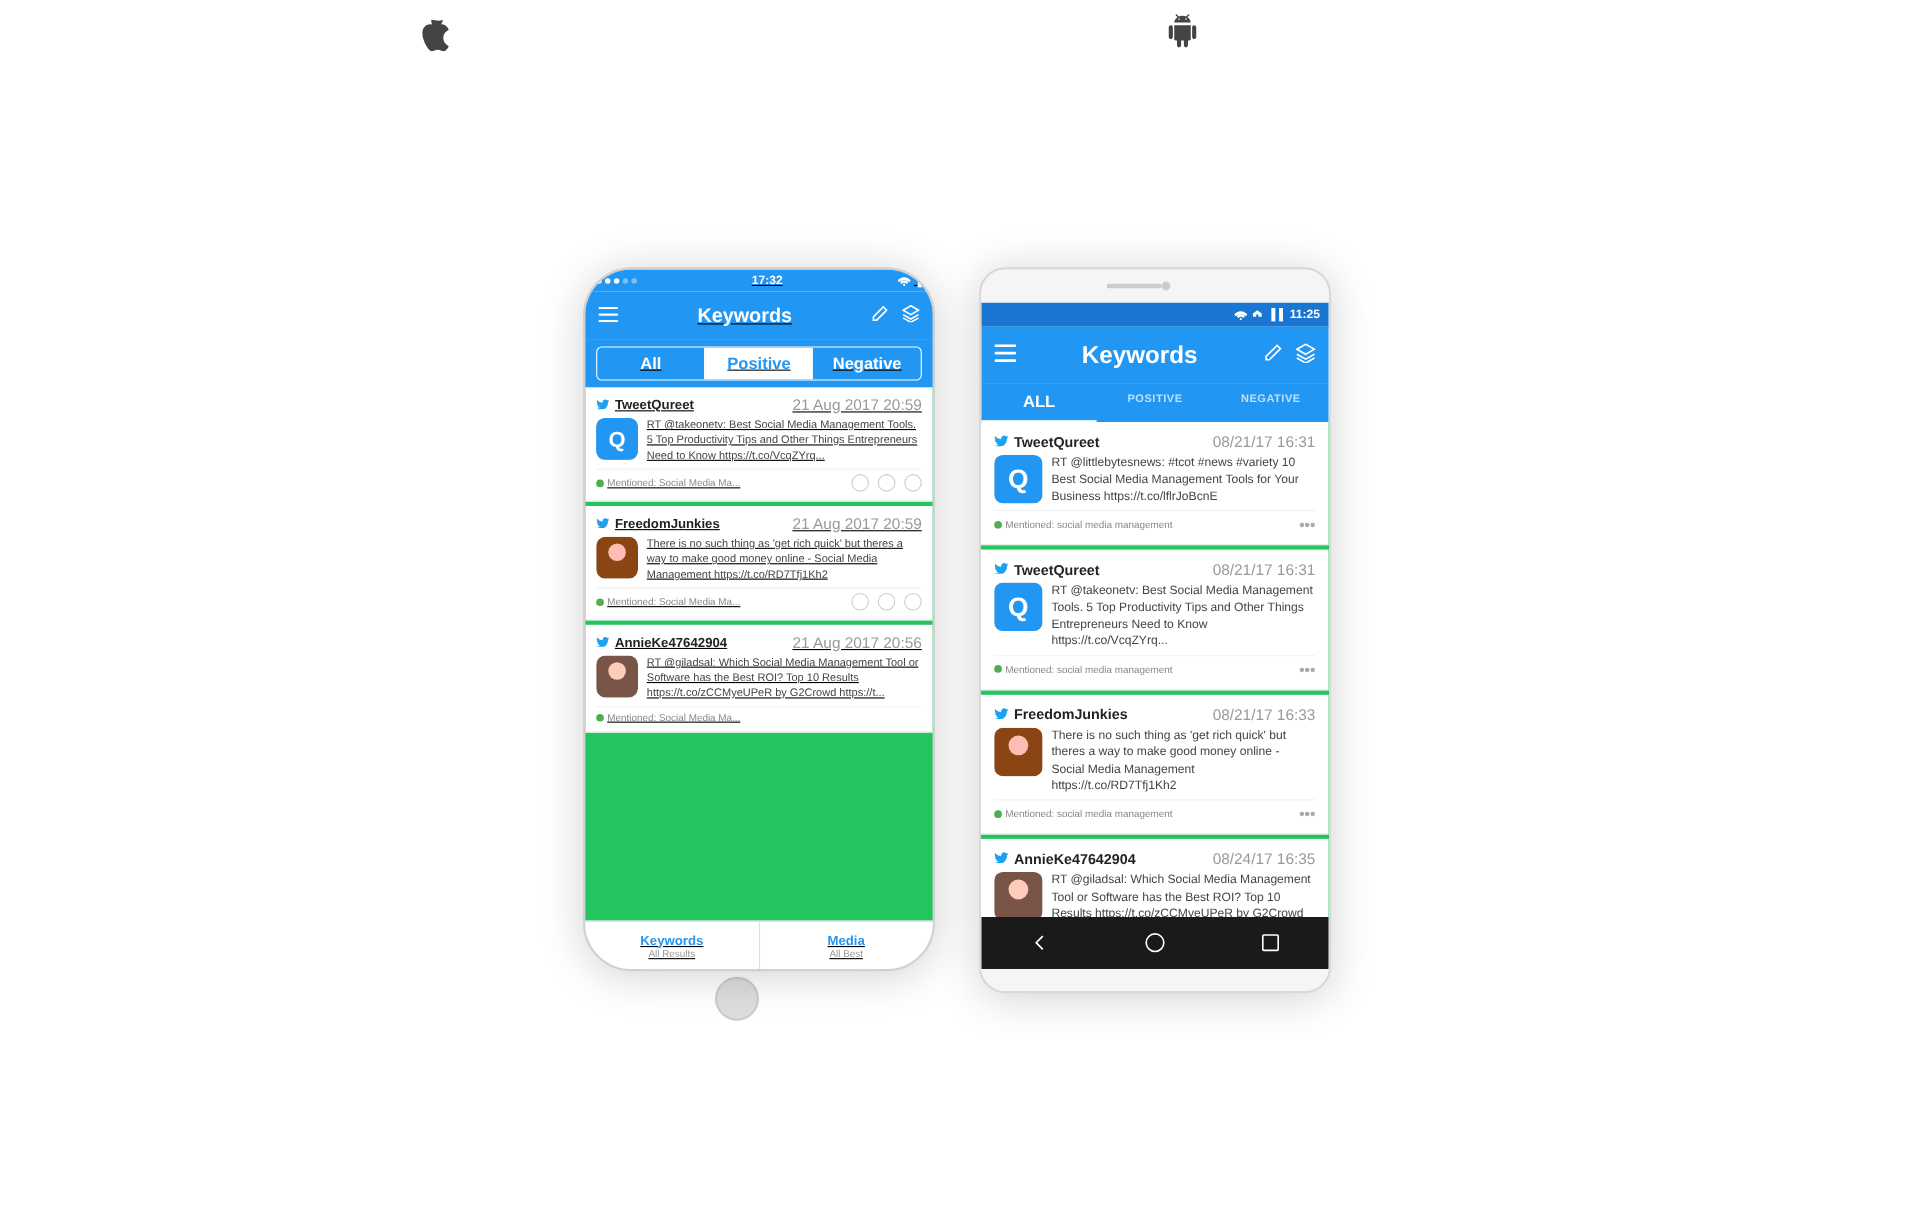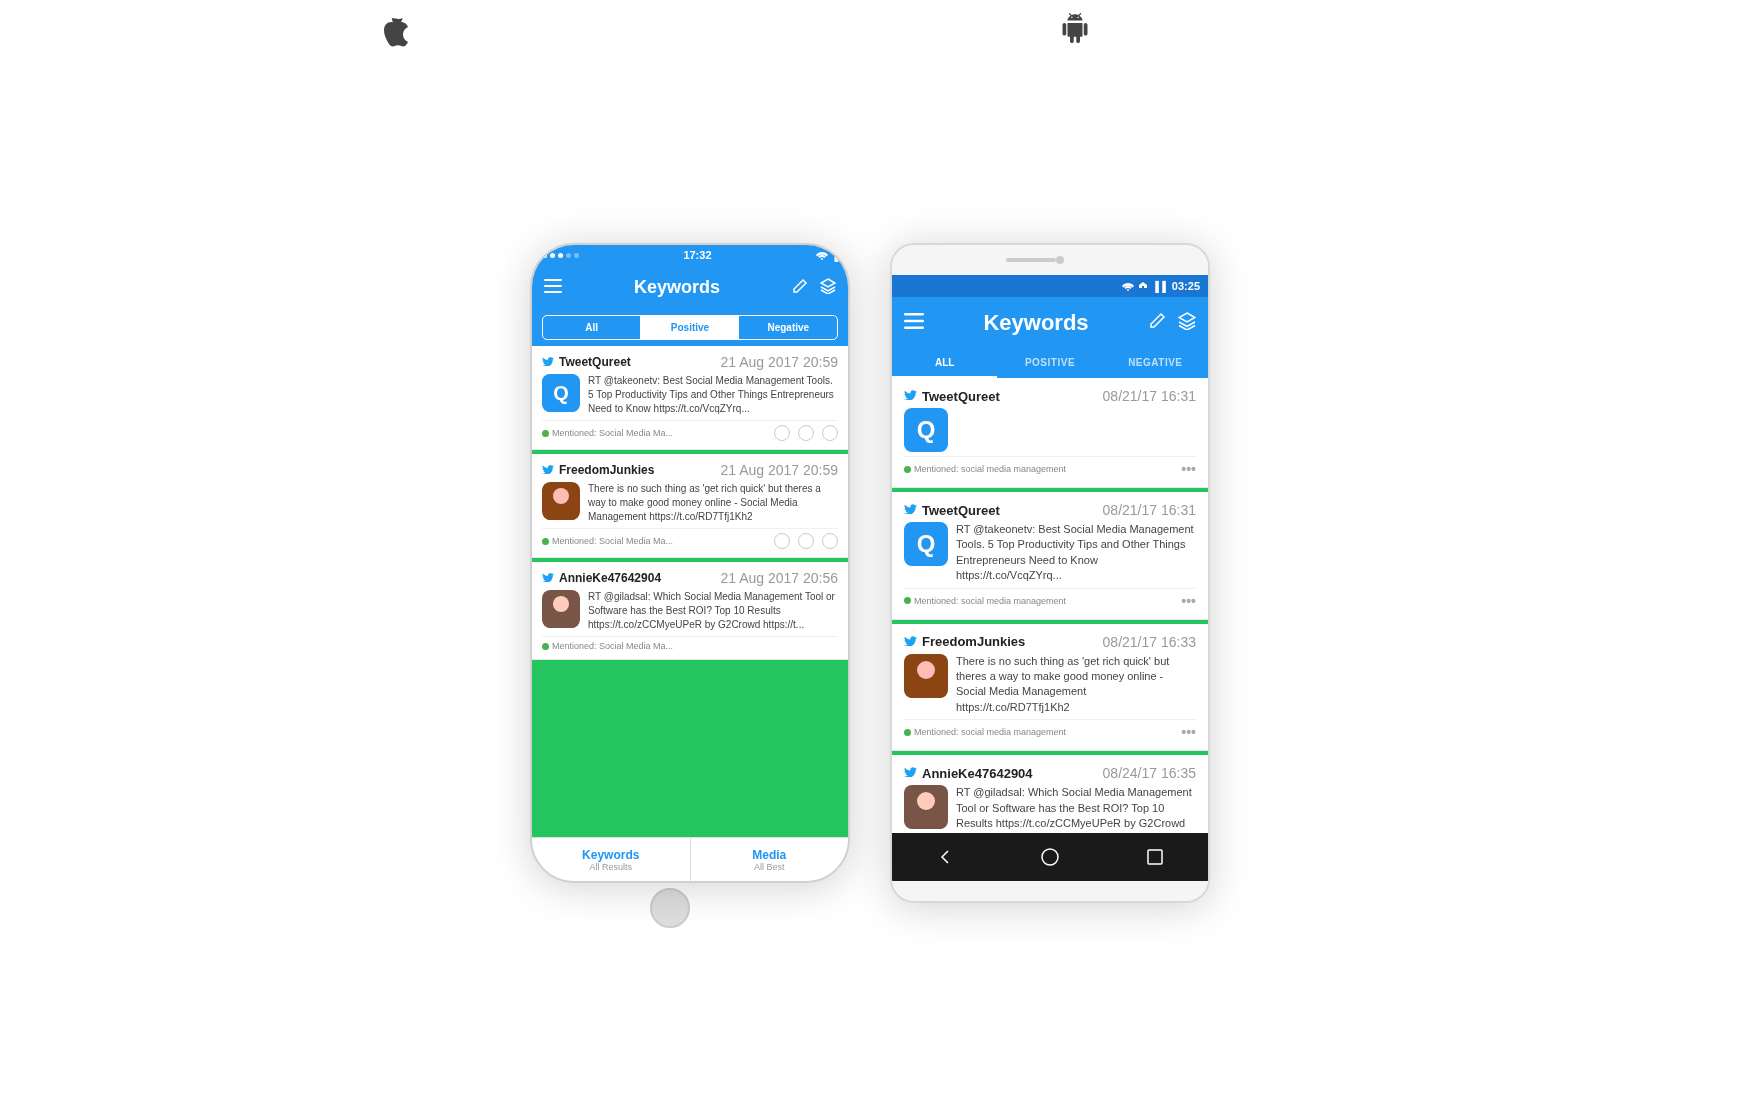--- a/index.html
+++ b/index.html
@@ -34,20 +34,21 @@
       color: #555;
     }
     .apple-icon { left: 430px; }
     .android-icon { left: 1080px; }
 
     
     .iphone-wrapper {
       position: relative;
       width: 280px;
       margin-top: 40px;
+      text-decoration: underline;
     }
 
     .iphone-frame {
       width: 320px;
       height: 640px;
       background: #f0f0f0;
       border-radius: 44px;
       border: 2px solid #d0d0d0;
       box-shadow: 0 4px 40px rgba(0,0,0,0.18), inset 0 0 0 2px #e8e8e8;
       position: relative;
@@ -228,21 +229,21 @@
     .tabs-bar {
       display: flex;
       background: #2196F3;
       flex-shrink: 0;
     }
 
     .tab-item {
       flex: 1;
       text-align: center;
       padding: 8px 4px;
-      font-size: 10px;
+      font-size: 15px;
       font-weight: 600;
       cursor: pointer;
       position: relative;
     }
 
     .tab-item-ios {
       border: 1.5px solid white;
       color: white;
       border-radius: 0;
       padding: 6px 4px;
@@ -655,21 +656,21 @@
           <div class="android-status-right">
             <svg width="12" height="10" viewBox="0 0 12 10" fill="white">
               <path d="M6 2C8.5 2 10.7 3.2 12 5L10.5 6.5C9.5 5.5 7.8 4.8 6 4.8S2.5 5.5 1.5 6.5L0 5C1.3 3.2 3.5 2 6 2z"></path>
               <path d="M6 5C7.5 5 8.8 5.6 9.8 6.6L8.3 8.1C7.6 7.4 6.8 7 6 7s-1.6.4-2.3 1.1L2.2 6.6C3.2 5.6 4.5 5 6 5z"></path>
               <circle cx="6" cy="9" r="1"></circle>
             </svg>
             <svg width="10" height="10" viewBox="0 0 10 10" fill="white">
                 <path d="M1 7V4l4-3 4 3v3H6V5H4v2H1z"></path>
               </svg>
             <span style="font-size:10px;">▐▐</span>
-            <span style="font-size:11px;font-weight:600;margin-left:2px;">03:25</span>
+            <span style="font-size:11px;font-weight:600;margin-left:2px;">11:25</span>
           </div>
         </div>
 
         <div class="app-header app-header-android">
           <span>
             <svg width="20" height="16" viewBox="0 0 20 16" fill="white">
               <rect y="0" width="20" height="2.5" rx="1.25"></rect>
               <rect y="6.75" width="20" height="2.5" rx="1.25"></rect>
               <rect y="13.5" width="20" height="2.5" rx="1.25"></rect>
             </svg>
@@ -717,20 +718,21 @@
               </div>
               <span class="tweet-date">08/21/17 16:31</span>
             </div>
             <div class="tweet-body">
               <div class="tweet-avatar tweet-avatar-android">
                 <svg width="44" height="44" viewBox="0 0 44 44">
                   <rect width="44" height="44" rx="6" fill="#2196F3"></rect>
                   <text x="22" y="30" text-anchor="middle" fill="white" font-size="24" font-weight="bold">Q</text>
                 </svg>
               </div>
+              <div class="tweet-text tweet-text-android">RT @littlebytesnews: #tcot #news #variety 10 Best Social Media Management Tools for Your Business https://t.co/lflrJoBcnE</div>
             </div>
             <div class="tweet-footer">
               <div class="tweet-mentioned">
                 <div class="green-dot"></div>
                 <span>Mentioned: social media management</span>
               </div>
               <span class="more-dots">•••</span>
             </div>
           </div>
 

